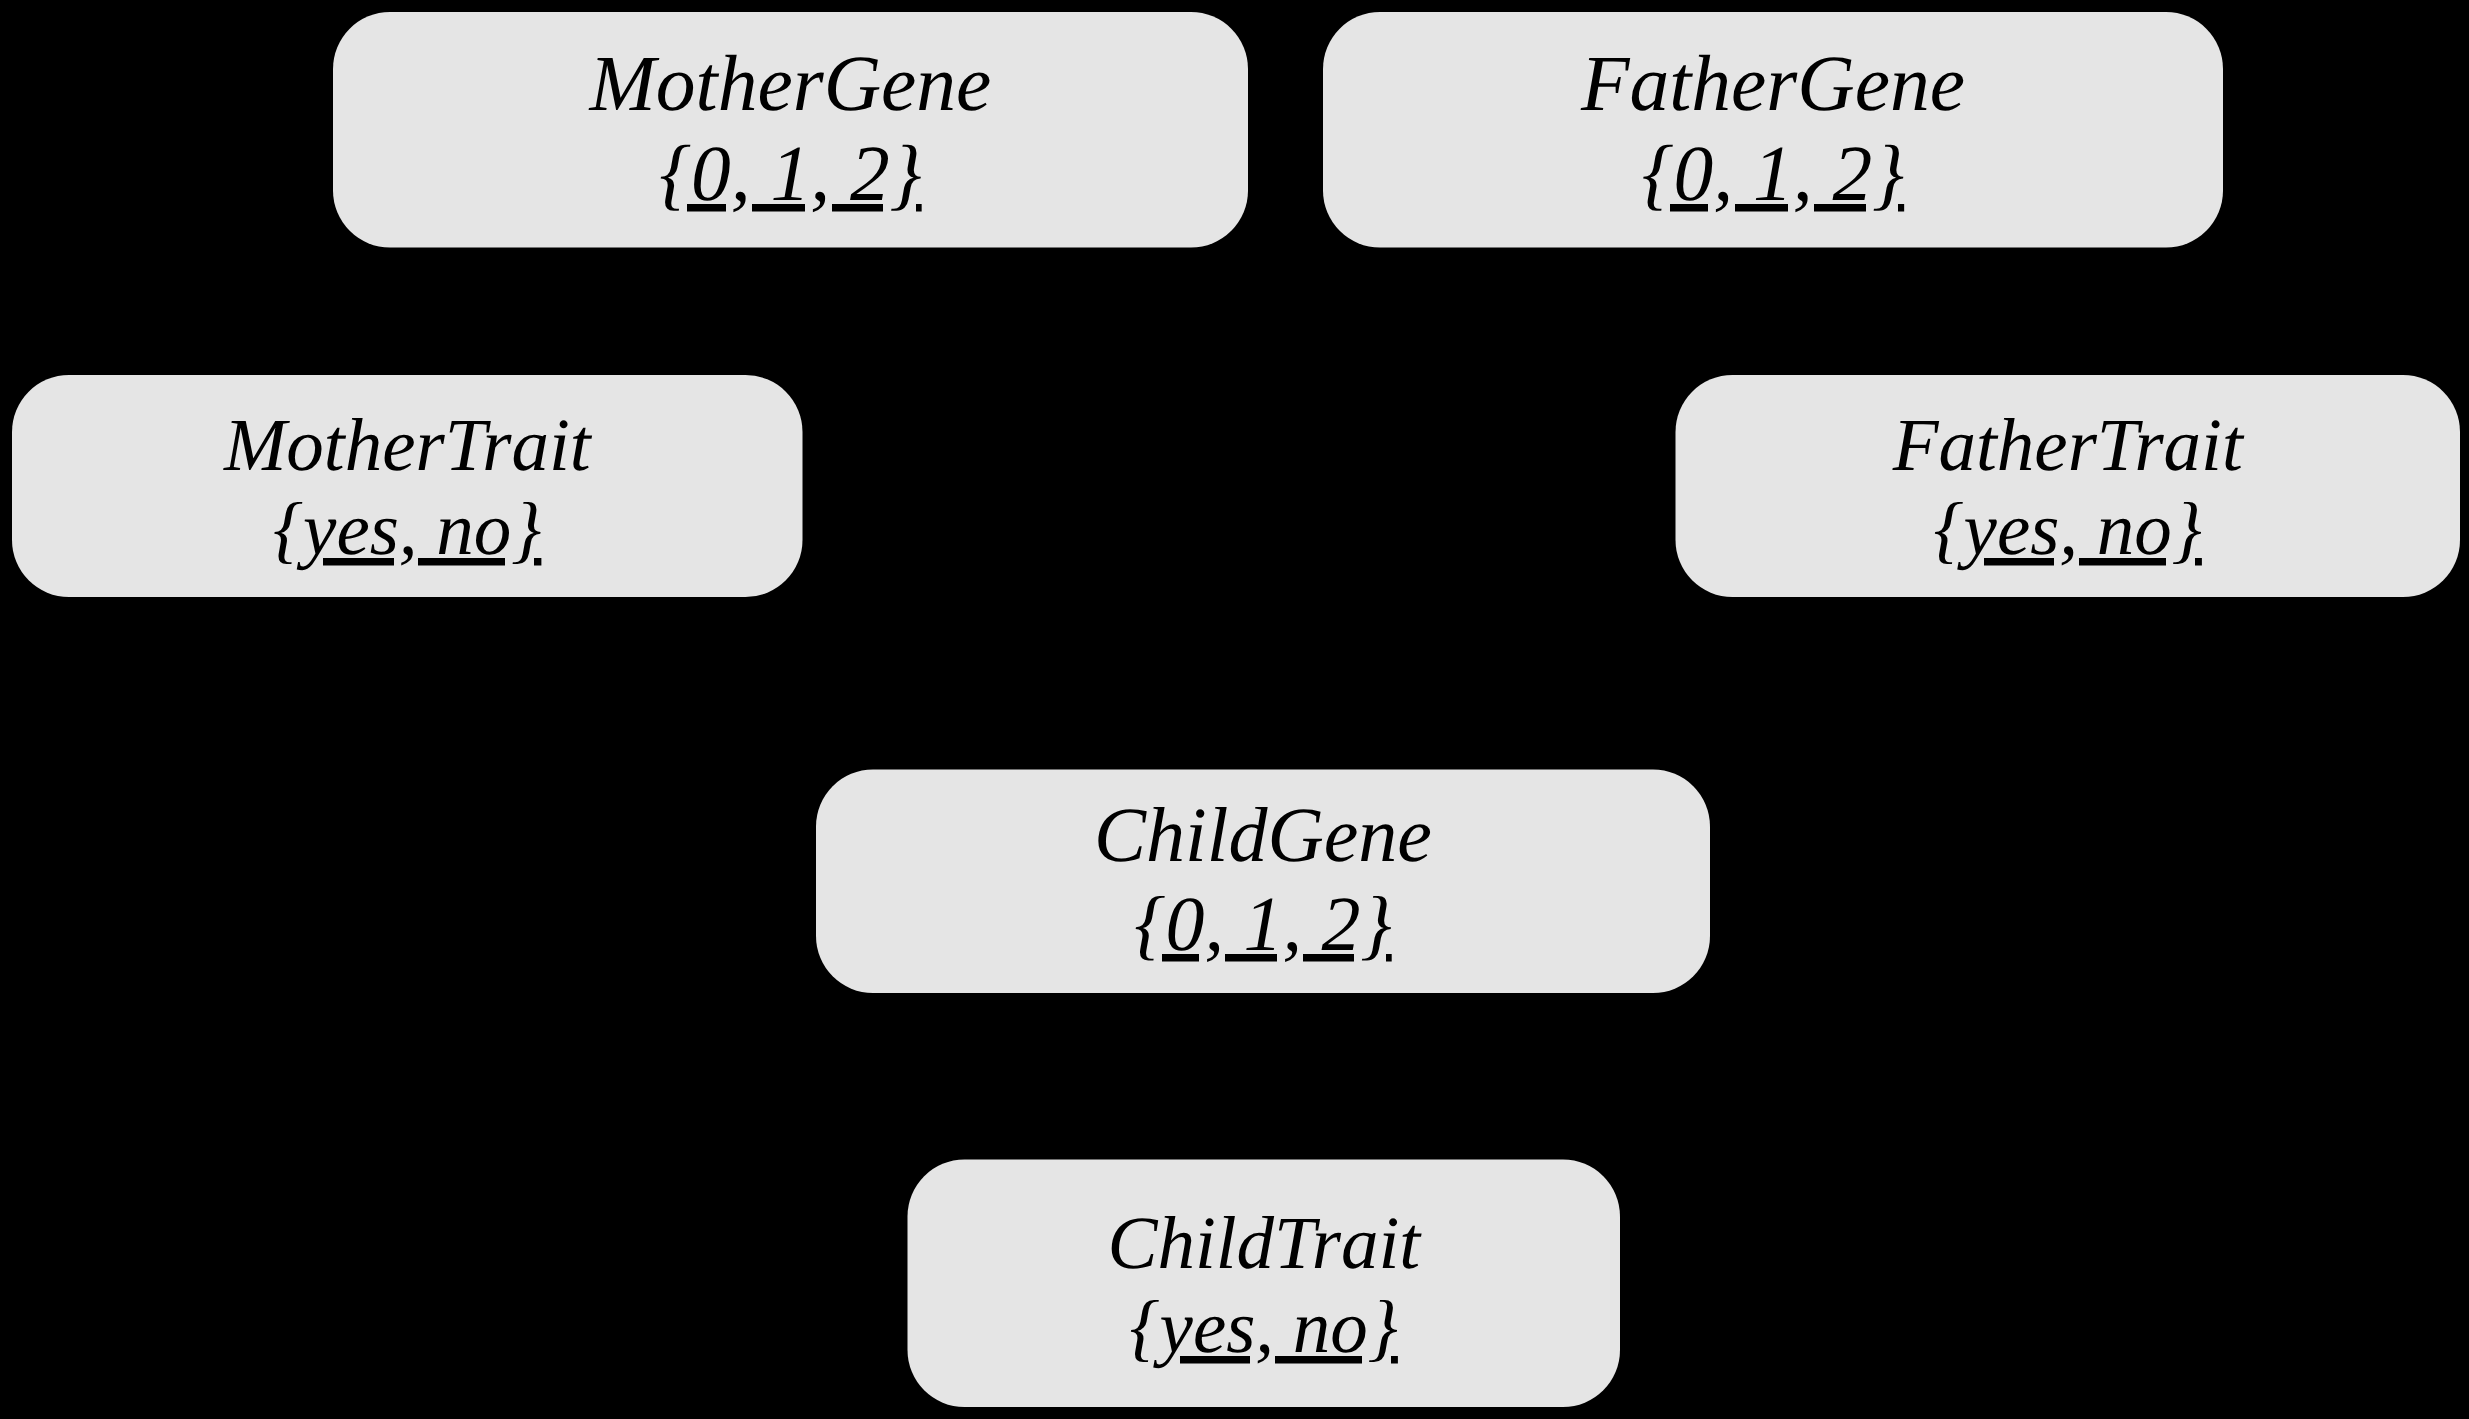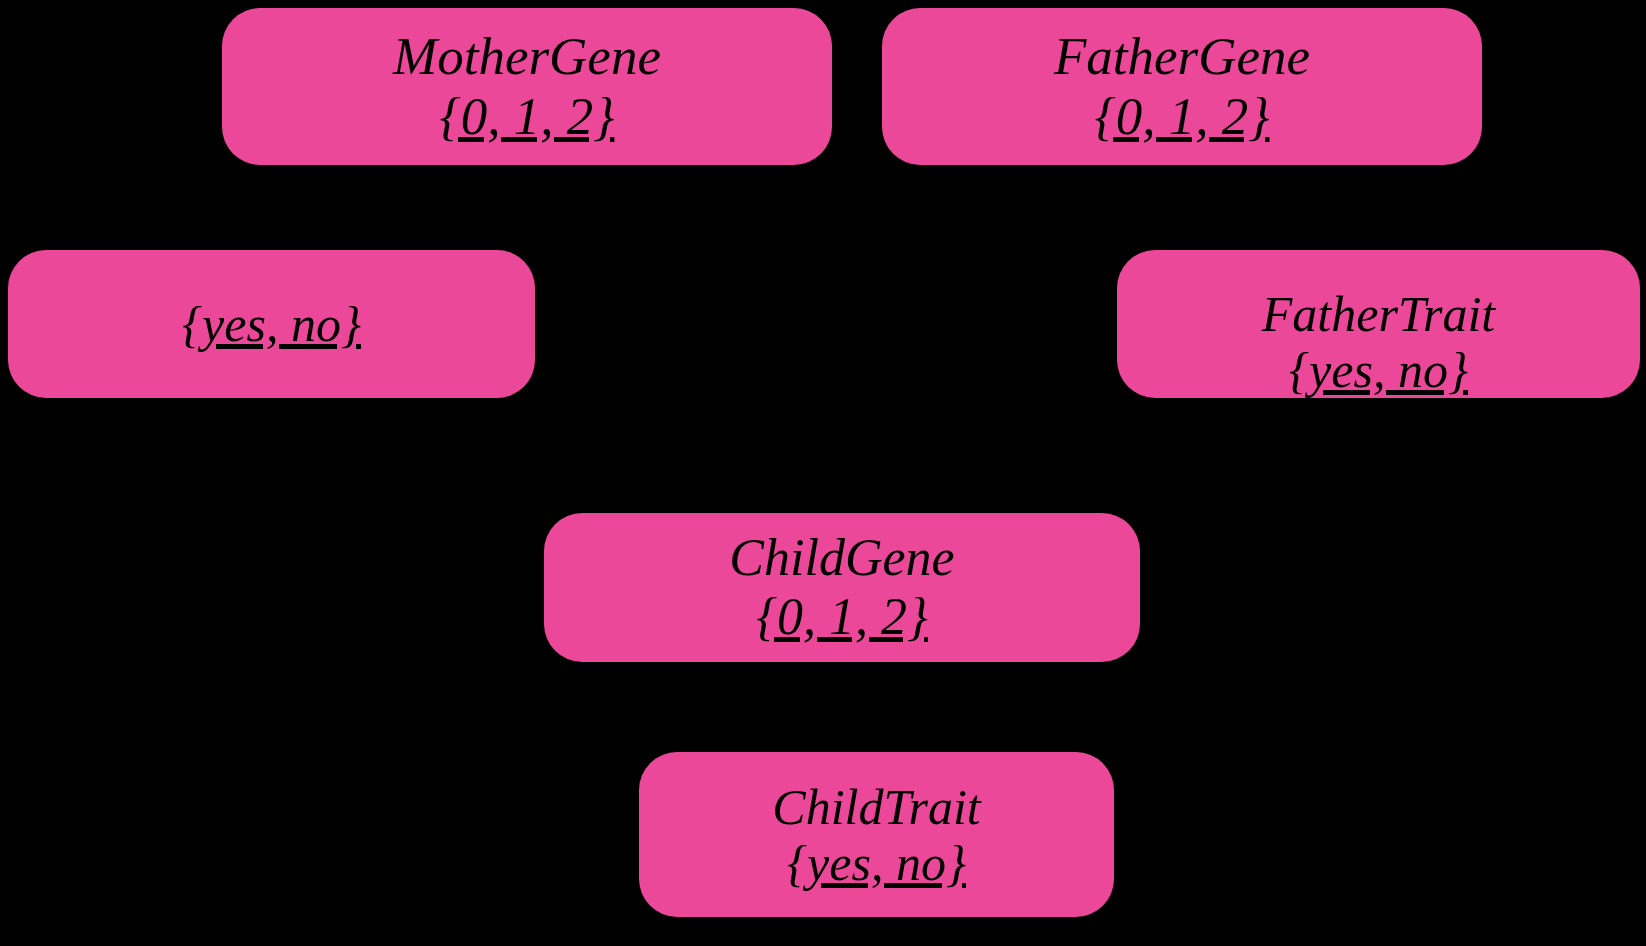--- a/index.html
+++ b/index.html
@@ -11,21 +11,21 @@
   #canvas {
     position: relative;
     width: 1646px;
     height: 946px;
     background: #000000;
     overflow: hidden;
   }
   .node {
     position: absolute;
     box-sizing: border-box;
-    background: #ec4899;
+    background: #e5e5e5;
     border-radius: 40px;
     display: flex;
     flex-direction: column;
     align-items: center;
     justify-content: center;
     color: #000000;
     font-family: "Liberation Serif", "DejaVu Serif", serif;
     font-style: italic;
     text-align: center;
     line-height: 1.12;
@@ -58,53 +58,52 @@
     left: 8px;    top: 250px;
     width: 527px; height: 148px;
     font-size: 50px;
     border-radius: 38px;
   }
   #node-father-trait {
     left: 1117px; top: 250px;
     width: 523px; height: 148px;
     font-size: 50px;
     border-radius: 38px;
-    justify-content: flex-end;
   }
   #node-child-gene {
     left: 544px;  top: 487px;
     width: 596px; height: 149px;
     font-size: 52px;
     border-radius: 38px;
     margin-top: 26px;
   }
   #node-child-trait {
-    left: 605px;  top: 752px;
+    left: 605px;  top: 773px;
     width: 475px; height: 165px;
     font-size: 50px;
     border-radius: 38px;
-    margin-left: 34px;
   }
 </style>
 </head>
 <body>
 
 <div id="canvas">
 
   <div class="node" id="node-mother-gene">
     <span class="name">MotherGene</span>
     <span class="domain">{0, 1, 2}</span>
   </div>
 
   <div class="node" id="node-father-gene">
     <span class="name">FatherGene</span>
     <span class="domain">{0, 1, 2}</span>
   </div>
 
   <div class="node" id="node-mother-trait">
+    <span class="name">MotherTrait</span>
     <span class="domain">{yes, no}</span>
   </div>
 
   <div class="node" id="node-father-trait">
     <span class="name">FatherTrait</span>
     <span class="domain">{yes, no}</span>
   </div>
 
   <div class="node" id="node-child-gene">
     <span class="name">ChildGene</span>

